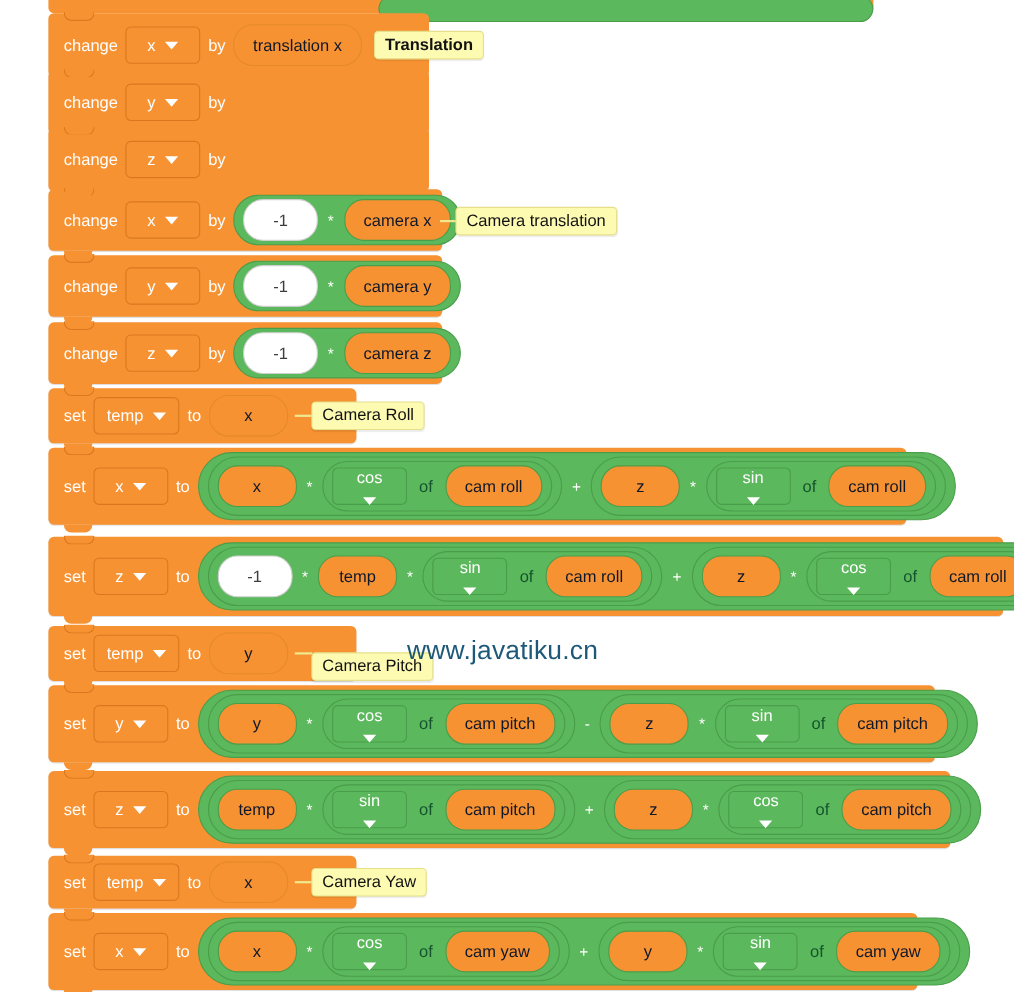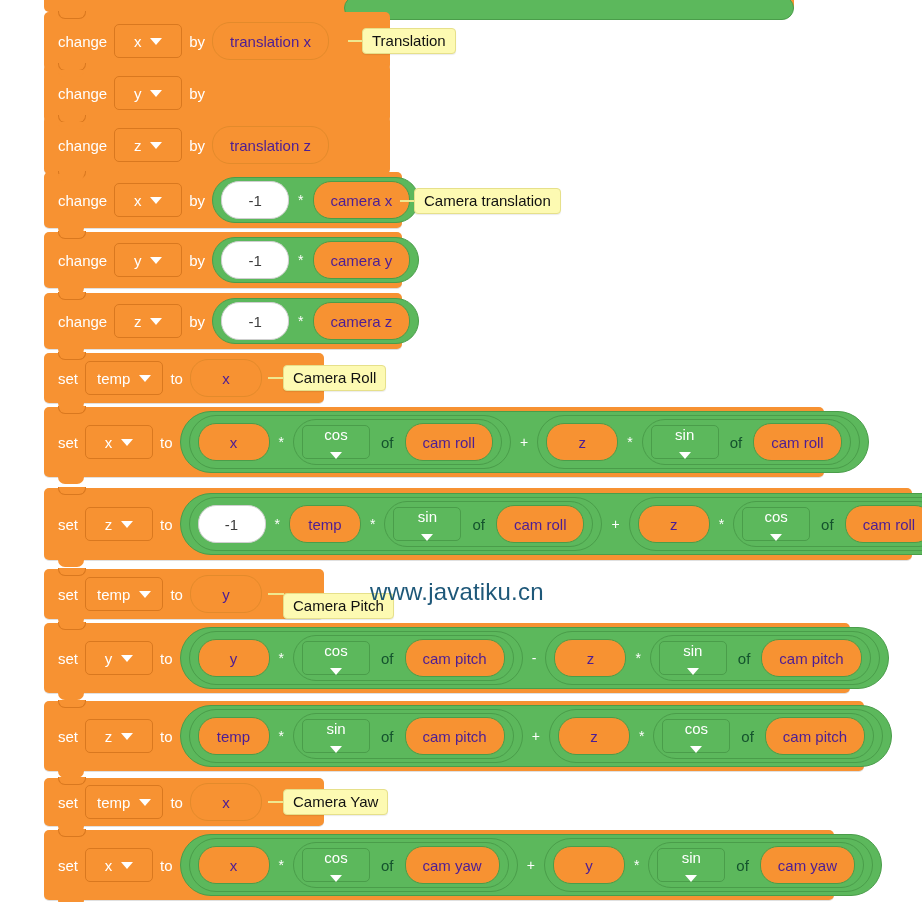--- a/index.html
+++ b/index.html
@@ -56,21 +56,21 @@
   .dd .car{width:0;height:0;border-left:6px solid transparent;border-right:6px solid transparent;border-top:7px solid #fff;}
 
   
   .dd.g{background:#5cb85c;border:1px solid #4a9d4a;flex-direction:column;}
 
   
   .ov{
     display:inline-flex;align-items:center;justify-content:center;
     height:36px;padding:0 17px;min-width:36px;
     background:#f79232;border:1px solid #e07c20;border-radius:18px;
-    color:#4c1d95;font-size:15px;white-space:nowrap;
+    color:#0f172a;font-size:15px;white-space:nowrap;
   }
   
   .ov.ing{border:1px solid #4a9d4a;}
   
   .ov.hollow{background:#f79232;border:1px solid #e38a2b;}
 
   
   .num{
     display:inline-flex;align-items:center;justify-content:center;
     height:36px;min-width:40px;padding:0 13px;
@@ -150,21 +150,20 @@
     <span class="kw">by</span>
   </div>
 
   <div class="blk" style="left:44px;top:116px;width:346px;">
     <span class="kw first">change</span>
     <span class="dd">
       <span>z</span>
       <span class="car"></span>
     </span>
     <span class="kw">by</span>
-    <span class="ov hollow">translation z</span>
   </div>
 
   <div class="blk" style="left:44px;top:172px;width:358px;height:56px;">
     <span class="kw first">change</span>
     <span class="dd">
       <span>x</span>
       <span class="car"></span>
     </span>
     <span class="kw">by</span>
     <span class="op">
@@ -408,21 +407,21 @@
             <span class="car"></span>
           </span>
           <span class="of">of</span>
           <span class="ov ing">cam yaw</span>
         </span>
       </span>
     </span>
   </div>
 
   <div class="cline" style="left:348px;top:40px;width:16px;"></div>
-  <div class="cmt" style="left:362px;top:28px;">Translation</div>
+  <div class="cmt" style="left:340px;top:28px;font-weight:bold;">Translation</div>
 
   <div class="cline" style="left:400px;top:200px;width:16px;"></div>
   <div class="cmt" style="left:414px;top:188px;">Camera translation</div>
 
   <div class="cline" style="left:268px;top:377px;width:16px;"></div>
   <div class="cmt" style="left:283px;top:365px;">Camera Roll</div>
 
   <div class="cline" style="left:268px;top:593px;width:16px;"></div>
   <div class="cmt" style="left:283px;top:581px;margin-top:12px;">Camera Pitch</div>
 

